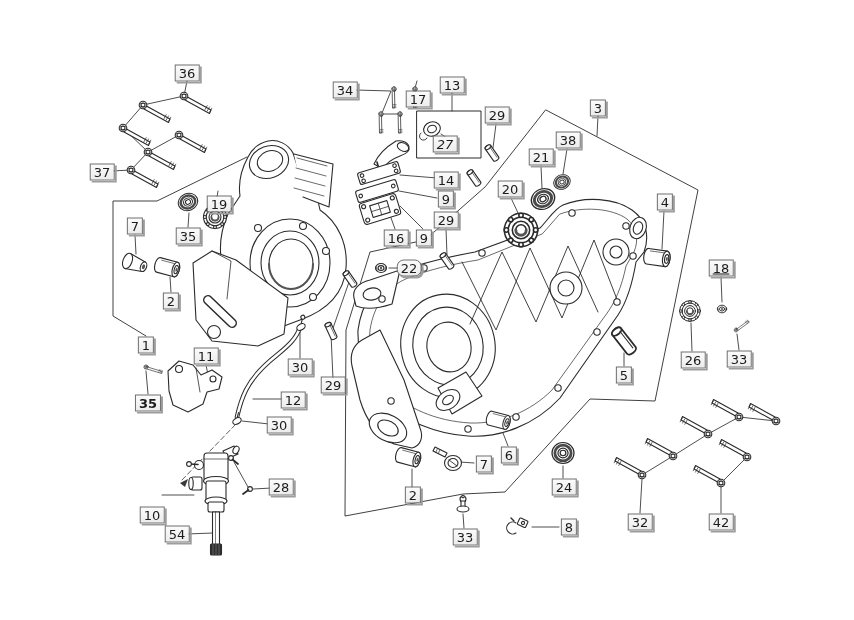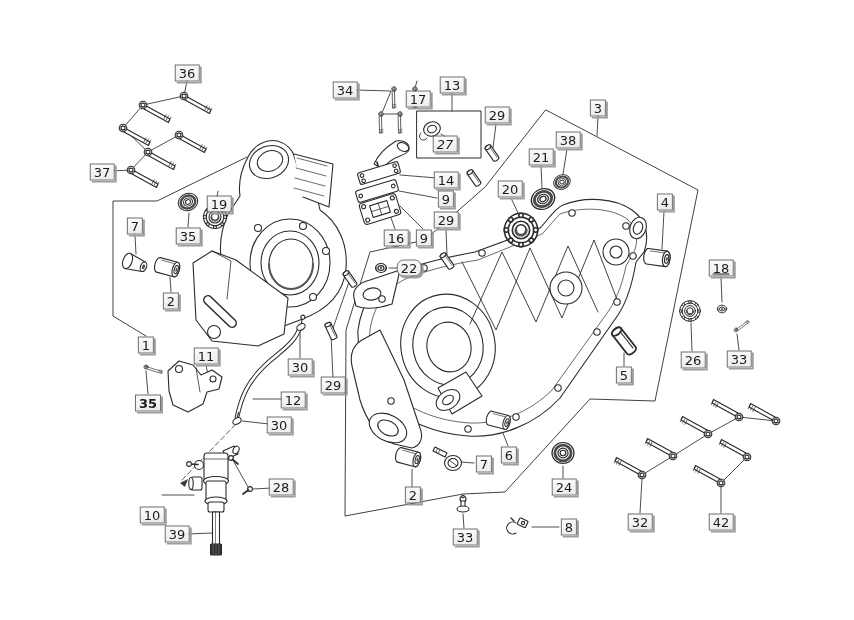--- a/index.html
+++ b/index.html
@@ -408,14 +408,14 @@
     <div class="callout" style="left: 279px; top: 425px;">30</div>
     <div class="callout" style="left: 721px; top: 522px;">42</div>
     <div class="callout" style="left: 640px; top: 522px;">32</div>
     <div class="callout" style="left: 739px; top: 359px;">33</div>
     <div class="callout" style="left: 465px; top: 537px;">33</div>
     <div class="callout" style="left: 345px; top: 90px;">34</div>
     <div class="callout" style="left: 148px; top: 403px; font-weight: bold;">35</div>
     <div class="callout" style="left: 187px; top: 73px;">36</div>
     <div class="callout" style="left: 102px; top: 172px;">37</div>
     <div class="callout" style="left: 568px; top: 140px;">38</div>
-    <div class="callout" style="left: 177px; top: 534px;">39</div>
+    <div class="callout" style="left: 177px; top: 534px;">54</div>
   </div>
 
 </body></html>

